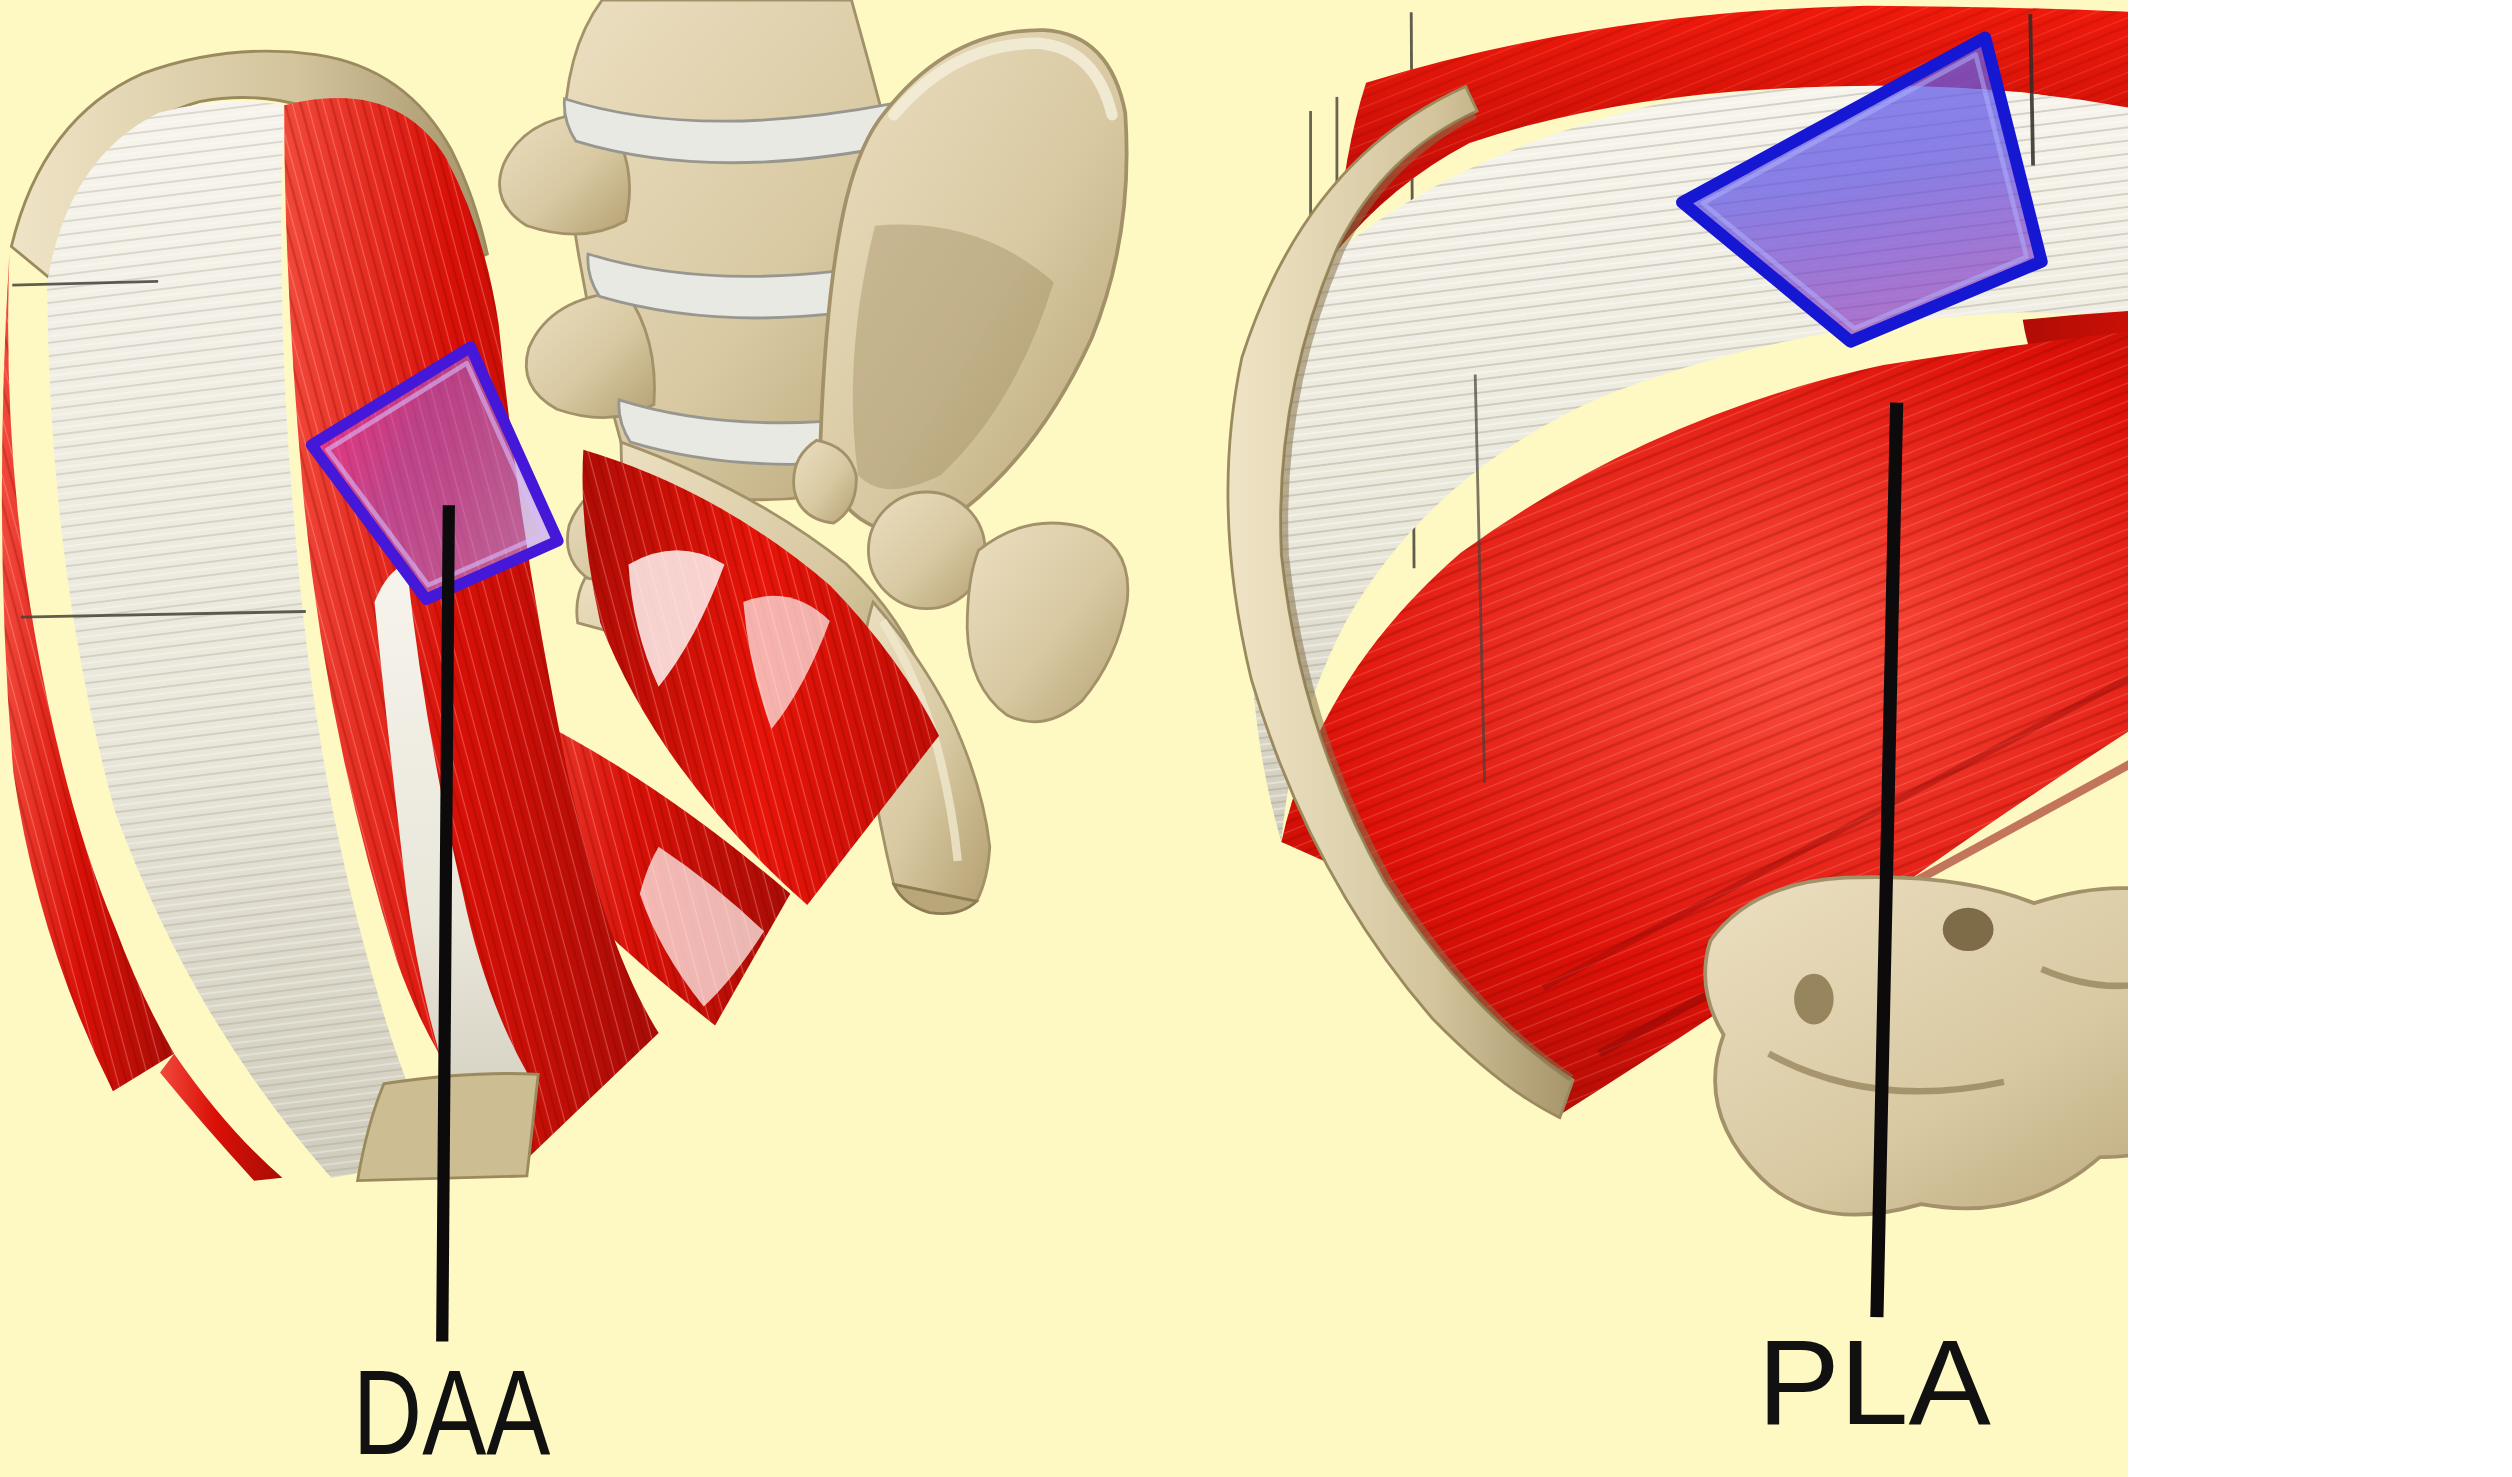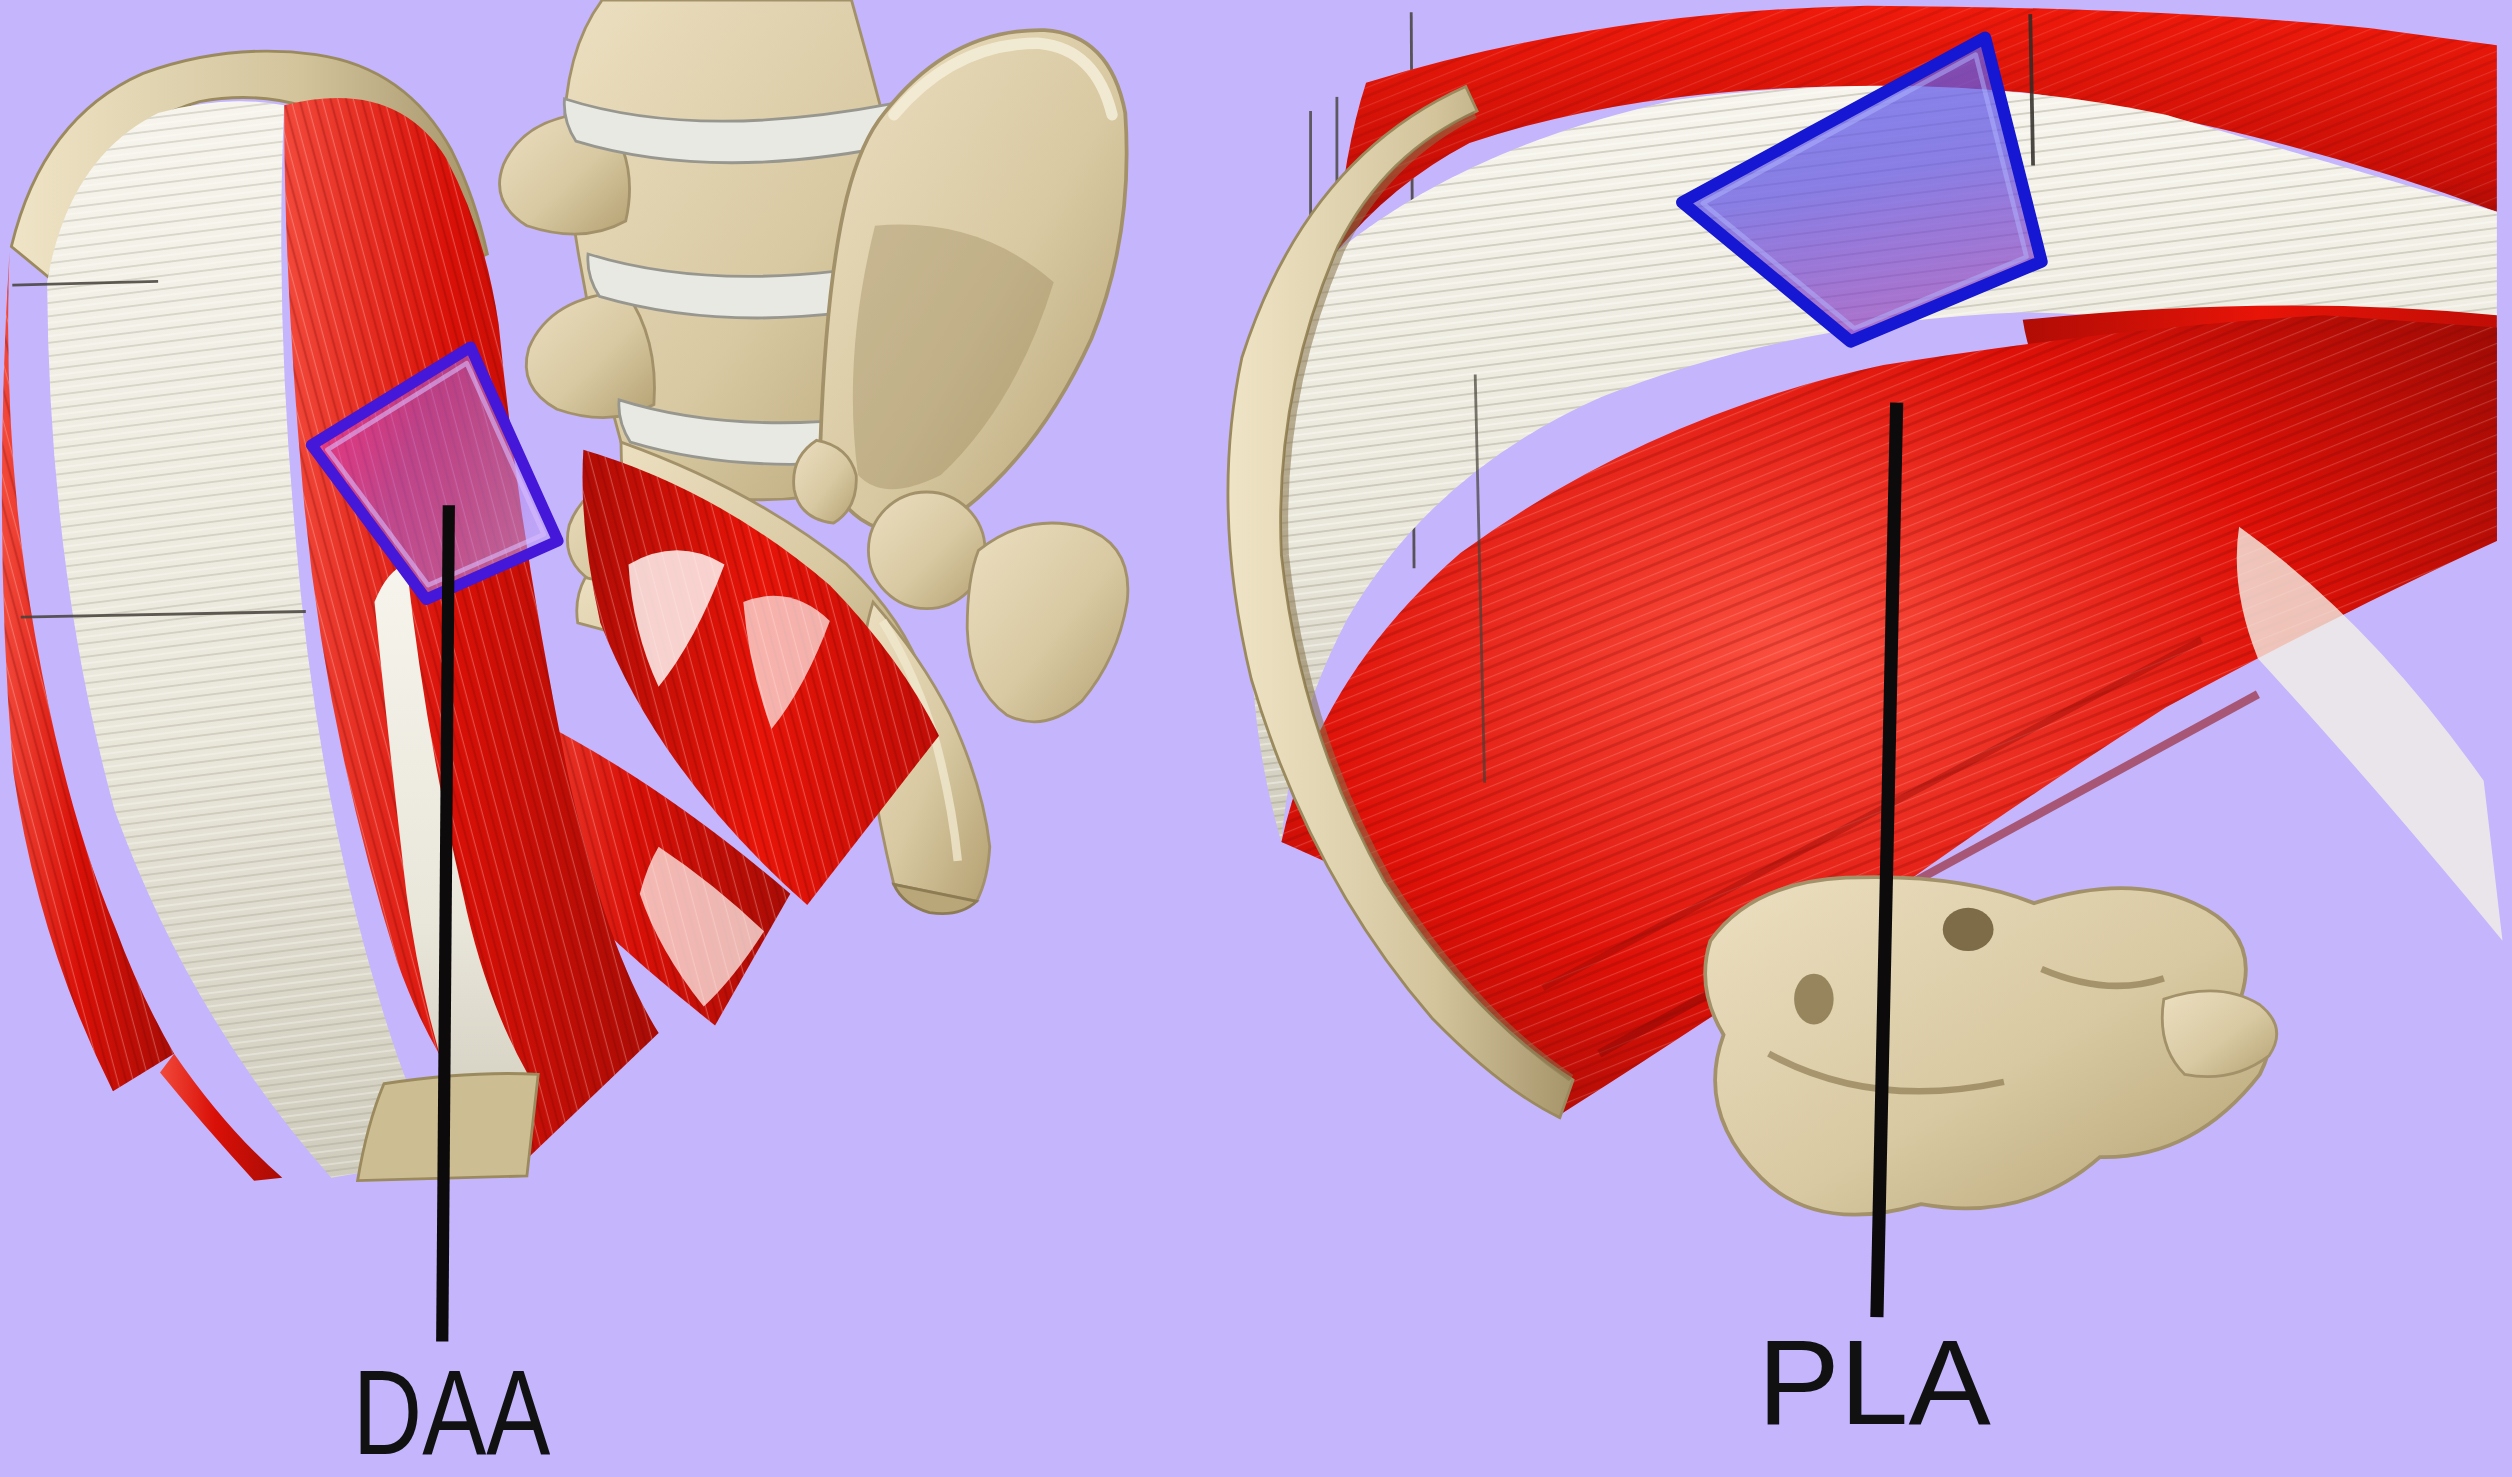--- a/index.html
+++ b/index.html
@@ -1,16 +1,16 @@
 <!DOCTYPE html>
 <html style="font-size:15px"><head>
 <meta charset="utf-8">
 <style>
   html,body{margin:0;padding:0;background:#ffffff;}
-  .stage{position:relative;width:2512px;height:1477px;background:#c4b5fd;overflow:hidden;
+  .stage{position:relative;width:2128px;height:1477px;background:#fef9c3;overflow:hidden;
          font-family:"Liberation Sans", sans-serif;}
   svg{position:absolute;left:0;top:0;}
   text.roi-label{font-family:"Liberation Sans","DejaVu Sans",sans-serif;font-weight:400;}
 </style>
 </head>
 <body>
 
 <div class="stage">
 <svg width="2512" height="1477" viewBox="0 0 2670 1570">
   <defs>

